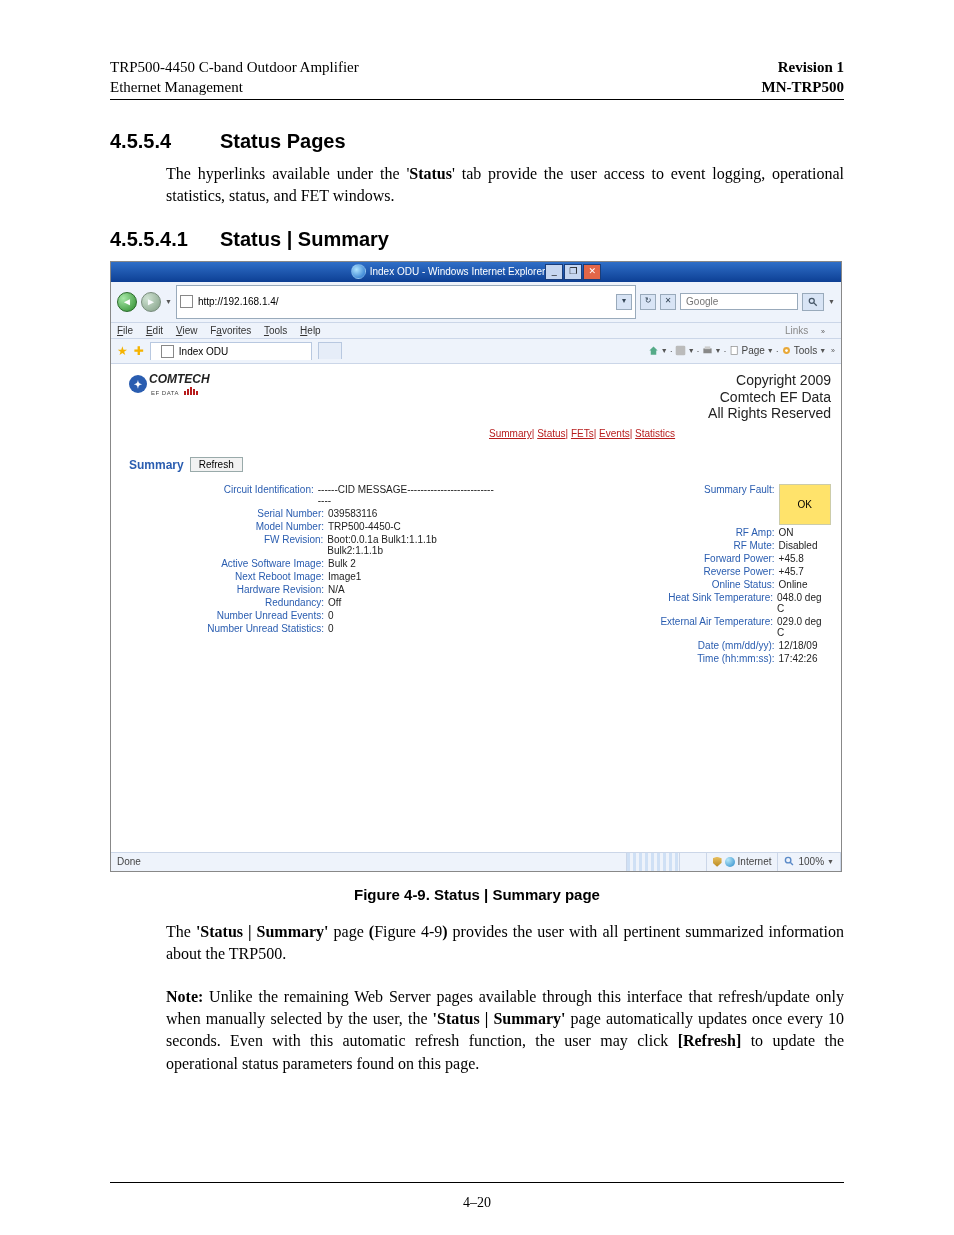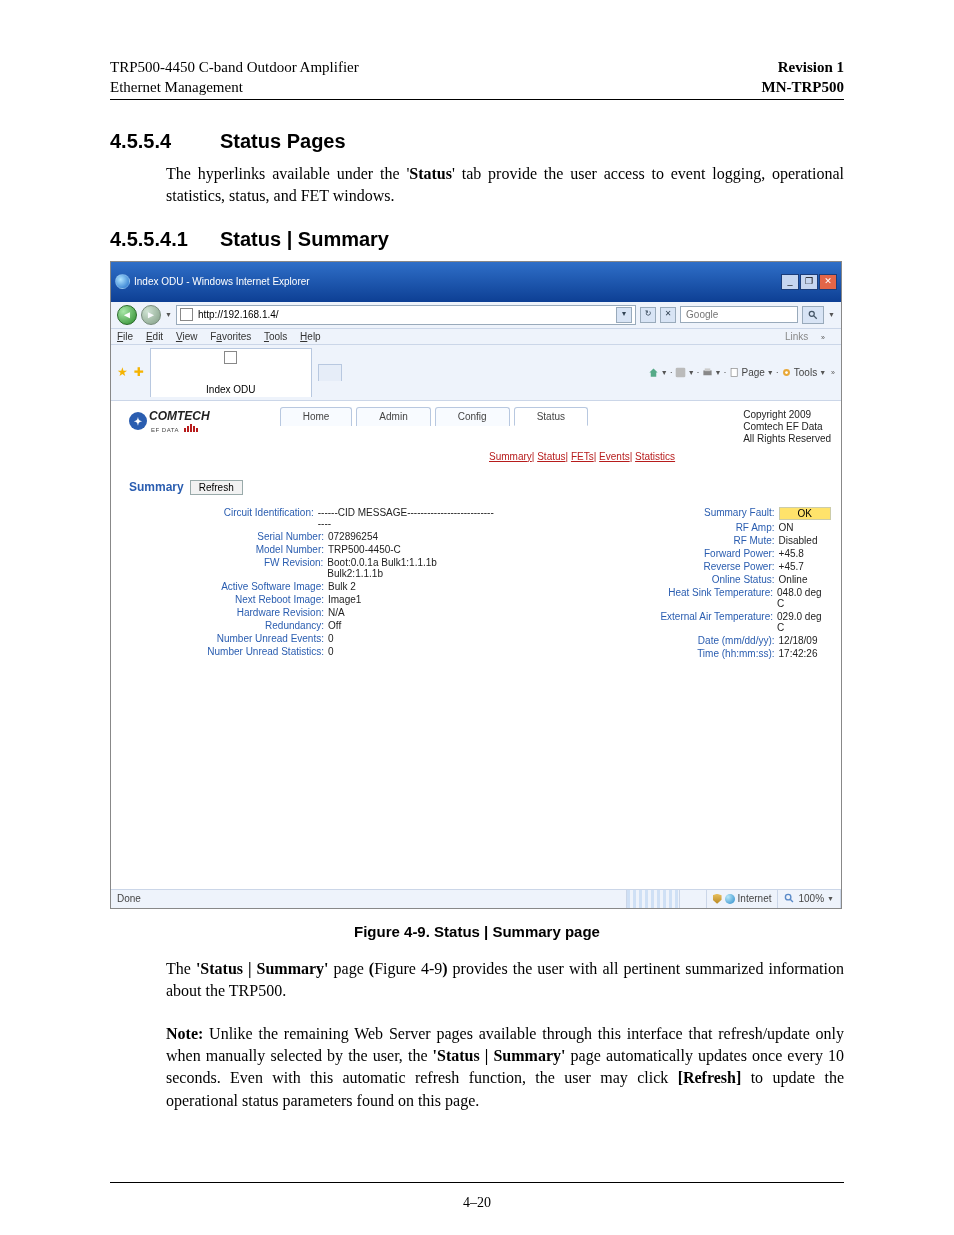--- a/index.html
+++ b/index.html
@@ -10,72 +10,72 @@
   .hr { border:none; border-top:1px solid #000; margin:2px 0 30px 0; }
   h2.sec { font-family:Arial, sans-serif; font-weight:bold; font-size:20px; margin:10px 0 10px 0; }
   h2.sec .num { display:inline-block; width:110px; }
   p.body { font-size:16px; margin:8px 0 20px 56px; line-height:1.4; text-align:justify; }
   .figcap { text-align:center; font-family:Arial, sans-serif; font-weight:bold; font-size:15px; margin:14px 0 18px 0; }
   .footer-hr { border:none; border-top:1px solid #000; margin:0; position:absolute; bottom:54px; left:110px; right:110px; }
   .pgnum { position:absolute; bottom:26px; left:0; right:0; text-align:center; font-size:14px; }
 
   
   .ie-window { width:730px; margin:8px 0 0 0; border:1px solid #888; font-family:Tahoma, Arial, sans-serif; font-size:10px; background:#fff; }
-  .ie-title { background:linear-gradient(#2f6fc8,#0d3f94); color:#fff; padding:12px 4px; display:flex; align-items:center; justify-content:space-between; }
+  .ie-title { background:linear-gradient(#2f6fc8,#0d3f94); color:#fff; padding:2px 4px; display:flex; align-items:center; justify-content:center; }
   .ie-title-left { display:flex; align-items:center; gap:4px; }
   .ie-title-btns { display:flex; gap:1px; }
   .ie-title-btn { width:16px; height:14px; display:inline-block; background:#c6d6f0; border:1px solid #1a3d7a; text-align:center; line-height:12px; font-size:9px; color:#000; }
   .ie-title-btn.close { background:#e36648; color:#fff; }
   .ie-nav { background:#eef3fb; padding:3px 6px; display:flex; align-items:center; gap:4px; border-bottom:1px solid #cbd6e8; }
   .ie-btn-round { width:18px; height:18px; border-radius:50%; background:radial-gradient(circle at 30% 30%, #a8e8a8, #2a8a2a); border:1px solid #2a6a2a; display:inline-flex; align-items:center; justify-content:center; color:#fff; font-size:10px; }
-  .ie-addr { flex:1; display:flex; align-items:center; background:#fff; border:1px solid #9ab; padding:1px 3px; gap:3px; }
+  .ie-addr { flex:1; display:flex; align-items:center; background:#fff; border:1px solid #9ab; padding:8px 3px; gap:3px; }
   .ie-addr input { border:none; outline:none; font-size:10px; flex:1; background:transparent; }
   .ie-search { width:110px; display:flex; align-items:center; background:#fff; border:1px solid #9ab; padding:1px 3px; color:#888; }
   .ie-search input { border:none; outline:none; font-size:10px; flex:1; color:#888; background:transparent; }
   .ie-dd { width:14px; height:14px; background:#d8e4f5; border:1px solid #9ab; text-align:center; line-height:12px; font-size:8px; color:#345; }
   .ie-go { width:14px; height:14px; background:#d8e4f5; border:1px solid #9ab; text-align:center; line-height:12px; font-size:8px; color:#345; }
   .ie-mag { width:20px; height:16px; background:#d8e4f5; border:1px solid #9ab; display:flex; align-items:center; justify-content:center; }
   .ie-mag svg { width:10px; height:10px; }
   .ie-menu { background:#eef3fb; padding:2px 6px; border-bottom:1px solid #cbd6e8; color:#333; display:flex; justify-content:space-between; }
   .ie-menu span { margin-right:10px; }
   .ie-menu span u { text-decoration:underline; }
   .ie-menu .links { color:#888; }
   .ie-tabs { background:#eef3fb; padding:3px 6px; border-bottom:1px solid #cbd6e8; display:flex; align-items:center; justify-content:space-between; }
   .ie-tabs-left { display:flex; align-items:center; gap:6px; }
   .ie-star { color:#f5b301; font-size:12px; }
-  .ie-tab { background:#fff; border:1px solid #b8c8e0; border-bottom:none; padding:2px 10px; display:flex; align-items:center; gap:20px; min-width:140px;flex-direction:column; }
+  .ie-tab { background:#fff; border:1px solid #b8c8e0; border-bottom:none; padding:2px 10px; display:flex; align-items:center; gap:5px; min-width:140px; }
   .ie-tab-new { width:22px; background:#e6edf8; border:1px solid #b8c8e0; border-bottom:none; height:16px; }
   .ie-toolbar-right { color:#444; font-size:10px; display:flex; align-items:center; gap:2px; }
   .ie-toolbar-right .sm { font-size:9px; }
   .ie-toolbar-right .tbitem { display:inline-flex; align-items:center; gap:2px; }
   .ie-content { background:#fff; min-height:440px; position:relative; padding:8px 10px 40px 18px; }
   .brand-row { display:flex; align-items:flex-start; }
   .brand { display:flex; align-items:center; gap:2px; }
   .brand-logo { width:18px; height:18px; border-radius:50%; background:#2a5db0; display:inline-flex; align-items:center; justify-content:center; color:#fff; font-size:10px; font-weight:bold; }
   .brand-name { font-family:Arial, sans-serif; font-weight:bold; font-style:italic; font-size:12px; color:#222; }
   .brand-sub { font-size:6px; color:#444; letter-spacing:0.5px; margin-left:2px; }
   .brand-bars { display:inline-block; margin-left:2px; }
   .brand-bars i { display:inline-block; width:2px; margin-right:1px; background:#b71c1c; }
-  .copyright { margin-left:auto; text-align:left; color:#222; font-size:10px; line-height:1.2; }
+  .copyright { margin-left:auto; text-align:right; color:#222; font-size:14px; line-height:1.2; }
   .tabset { display:flex; margin-left:70px; gap:4px; margin-top:-2px; }
   .ptab { background:#f8fbff; border:1px solid #b8c8e0; border-bottom:none; padding:3px 22px; color:#444; font-size:10px; border-radius:3px 3px 0 0; }
   .ptab.active { background:#fff; border-bottom:1px solid #fff; position:relative; z-index:2; }
   .subtabs { margin:6px 0 0 360px; font-size:10px; }
   .subtabs a { color:#b71c1c; text-decoration:underline; }
   .subtabs .sep { color:#b71c1c; }
   .summary-head { margin:18px 0 12px 0; display:flex; align-items:center; gap:6px; }
   .summary-head .lbl { color:#2a5db0; font-weight:bold; font-size:12px; }
   .refresh-btn { font-size:10px; padding:1px 8px; background:#f2f2f2; border:1px solid #9aa; }
   .data-cols { display:flex; gap:50px; font-size:10px; }
   .data-col { }
   .data-col .row { display:flex; margin-bottom:2px; }
   .data-col .k { width:155px; text-align:right; color:#2a5db0; padding-right:4px; }
   .data-col .v { color:#222; }
   .data-col.right .k { width:150px; }
-  .ok-badge { background:#ffe36b; color:#000; padding:0 18px; border:1px solid #cca; display:inline-block; }
+  .ok-badge { background:#ffe36b; color:#000; padding:14px 18px; border:1px solid #cca; display:inline-block; }
   .ie-status { background:#eef3fb; border-top:1px solid #cbd6e8; display:flex; align-items:center; font-size:10px; color:#444; height:18px; }
   .ie-status .cell { padding:0 6px; border-right:1px solid #cbd6e8; height:100%; display:flex; align-items:center; }
   .ie-status .grow { flex:1; }
   .ie-status .stripes { width:40px; background:repeating-linear-gradient(90deg,#cfe0f5 0,#cfe0f5 3px,#eef3fb 3px,#eef3fb 6px); }
   .ie-status .zone { display:flex; align-items:center; gap:3px; }
   .globe { width:10px; height:10px; border-radius:50%; background:radial-gradient(circle at 30% 30%, #b8e8f8, #2a8aca); display:inline-block; }
   .shield { width:9px; height:10px; background:linear-gradient(#e8c060,#b88820); clip-path:polygon(50% 0,100% 15%,100% 60%,50% 100%,0 60%,0 15%); display:inline-block; }
   svg.ie-icon { width:11px; height:11px; }
   .arrow-dd { font-size:7px; color:#555; }
 </style>
@@ -210,26 +210,20 @@
     <div class="ie-content">
       <div class="brand-row">
         <div class="brand">
           <span class="brand-logo">✦</span>
           <span>
             <span class="brand-name">COMTECH</span><br>
             <span class="brand-sub">EF DATA</span>
             <span class="brand-bars"><i style="height:4px"></i><i style="height:6px"></i><i style="height:8px"></i><i style="height:6px"></i><i style="height:4px"></i></span>
           </span>
         </div>
-        <div class="tabset">
-          <div class="ptab">Home</div>
-          <div class="ptab">Admin</div>
-          <div class="ptab">Config</div>
-          <div class="ptab active">Status</div>
-        </div>
         <div class="copyright">
           <span>Copyright 2009</span><br>
           <span>Comtech EF Data</span><br>
           <span>All Rights Reserved</span>
         </div>
       </div>
       <div class="subtabs">
         <a>Summary</a><span class="sep">| </span>
         <a>Status</a><span class="sep">| </span>
         <a>FETs</a><span class="sep">| </span>
@@ -243,21 +237,21 @@
       </div>
 
       <div class="data-cols">
         <div class="data-col" id="left-col" style="margin-left:40px;">
             <div class="row">
               <span class="k">Circuit Identification:</span>
               <span class="v">------CID MESSAGE------------------------------</span>
             </div>
             <div class="row">
               <span class="k">Serial Number:</span>
-              <span class="v">072896254</span>
+              <span class="v">039583116</span>
             </div>
             <div class="row">
               <span class="k">Model Number:</span>
               <span class="v">TRP500-4450-C</span>
             </div>
             <div class="row">
               <span class="k">FW Revision:</span>
               <span class="v">Boot:0.0.1a Bulk1:1.1.1b Bulk2:1.1.1b</span>
             </div>
             <div class="row">

